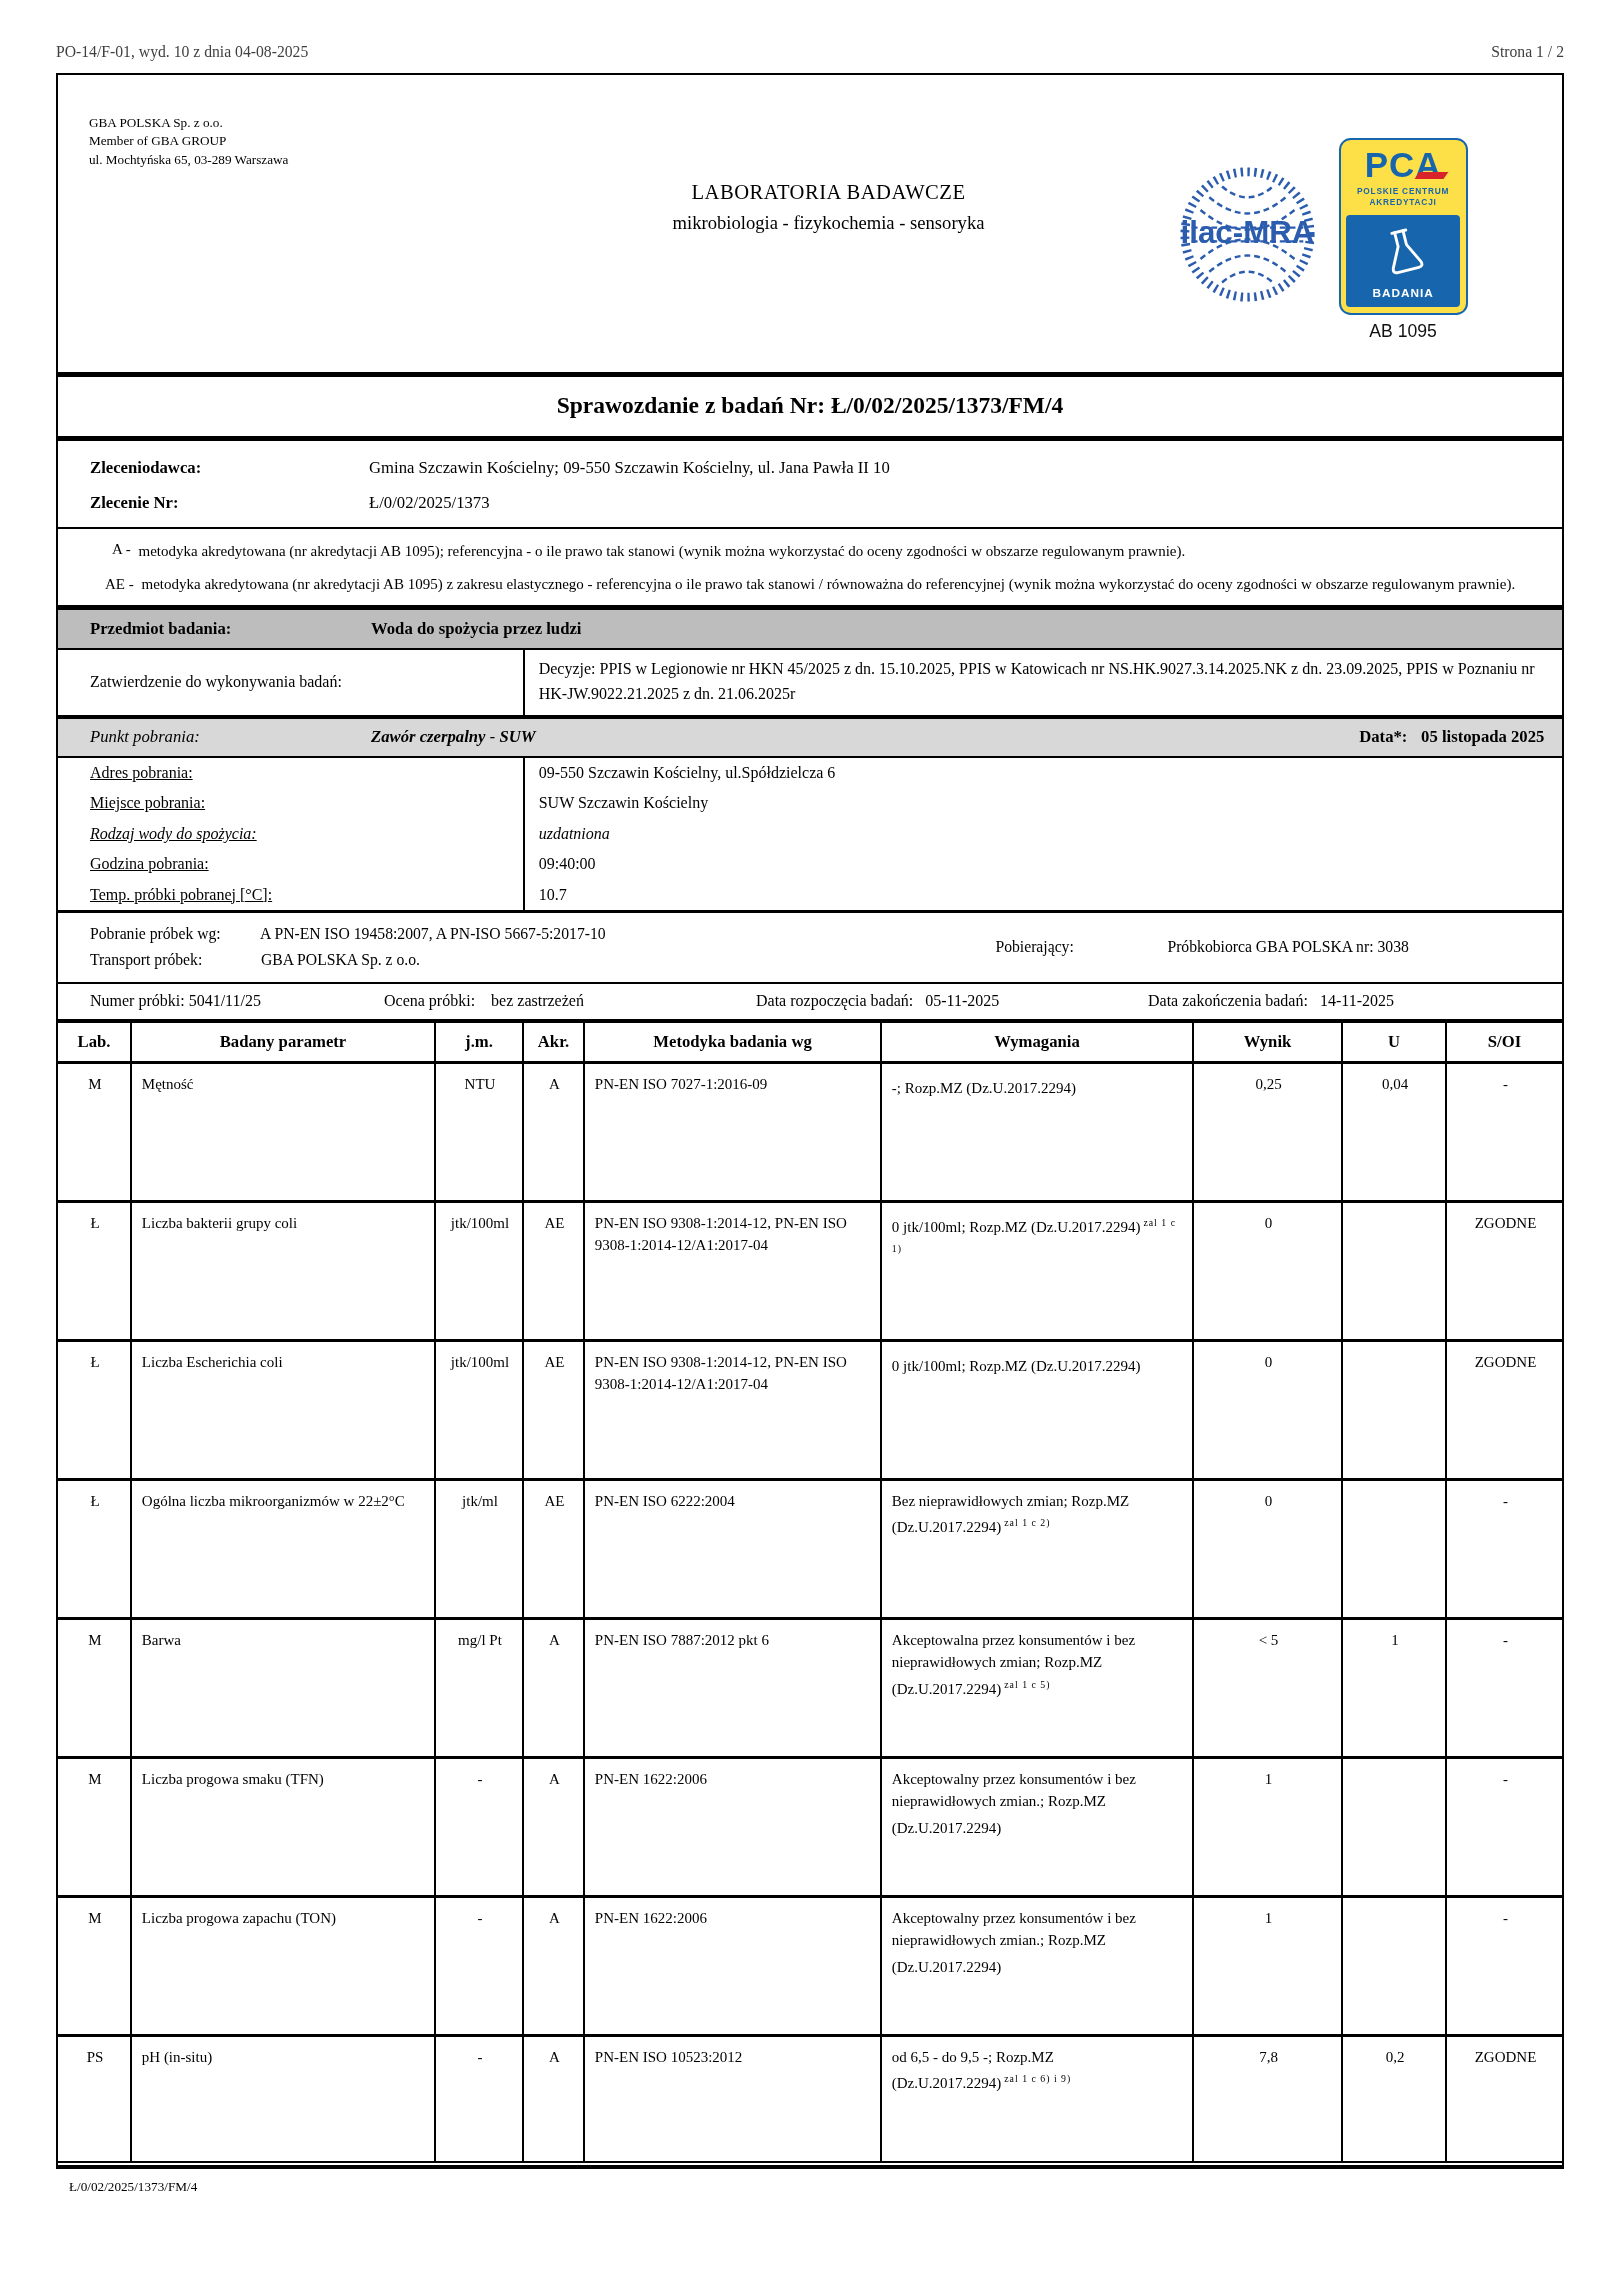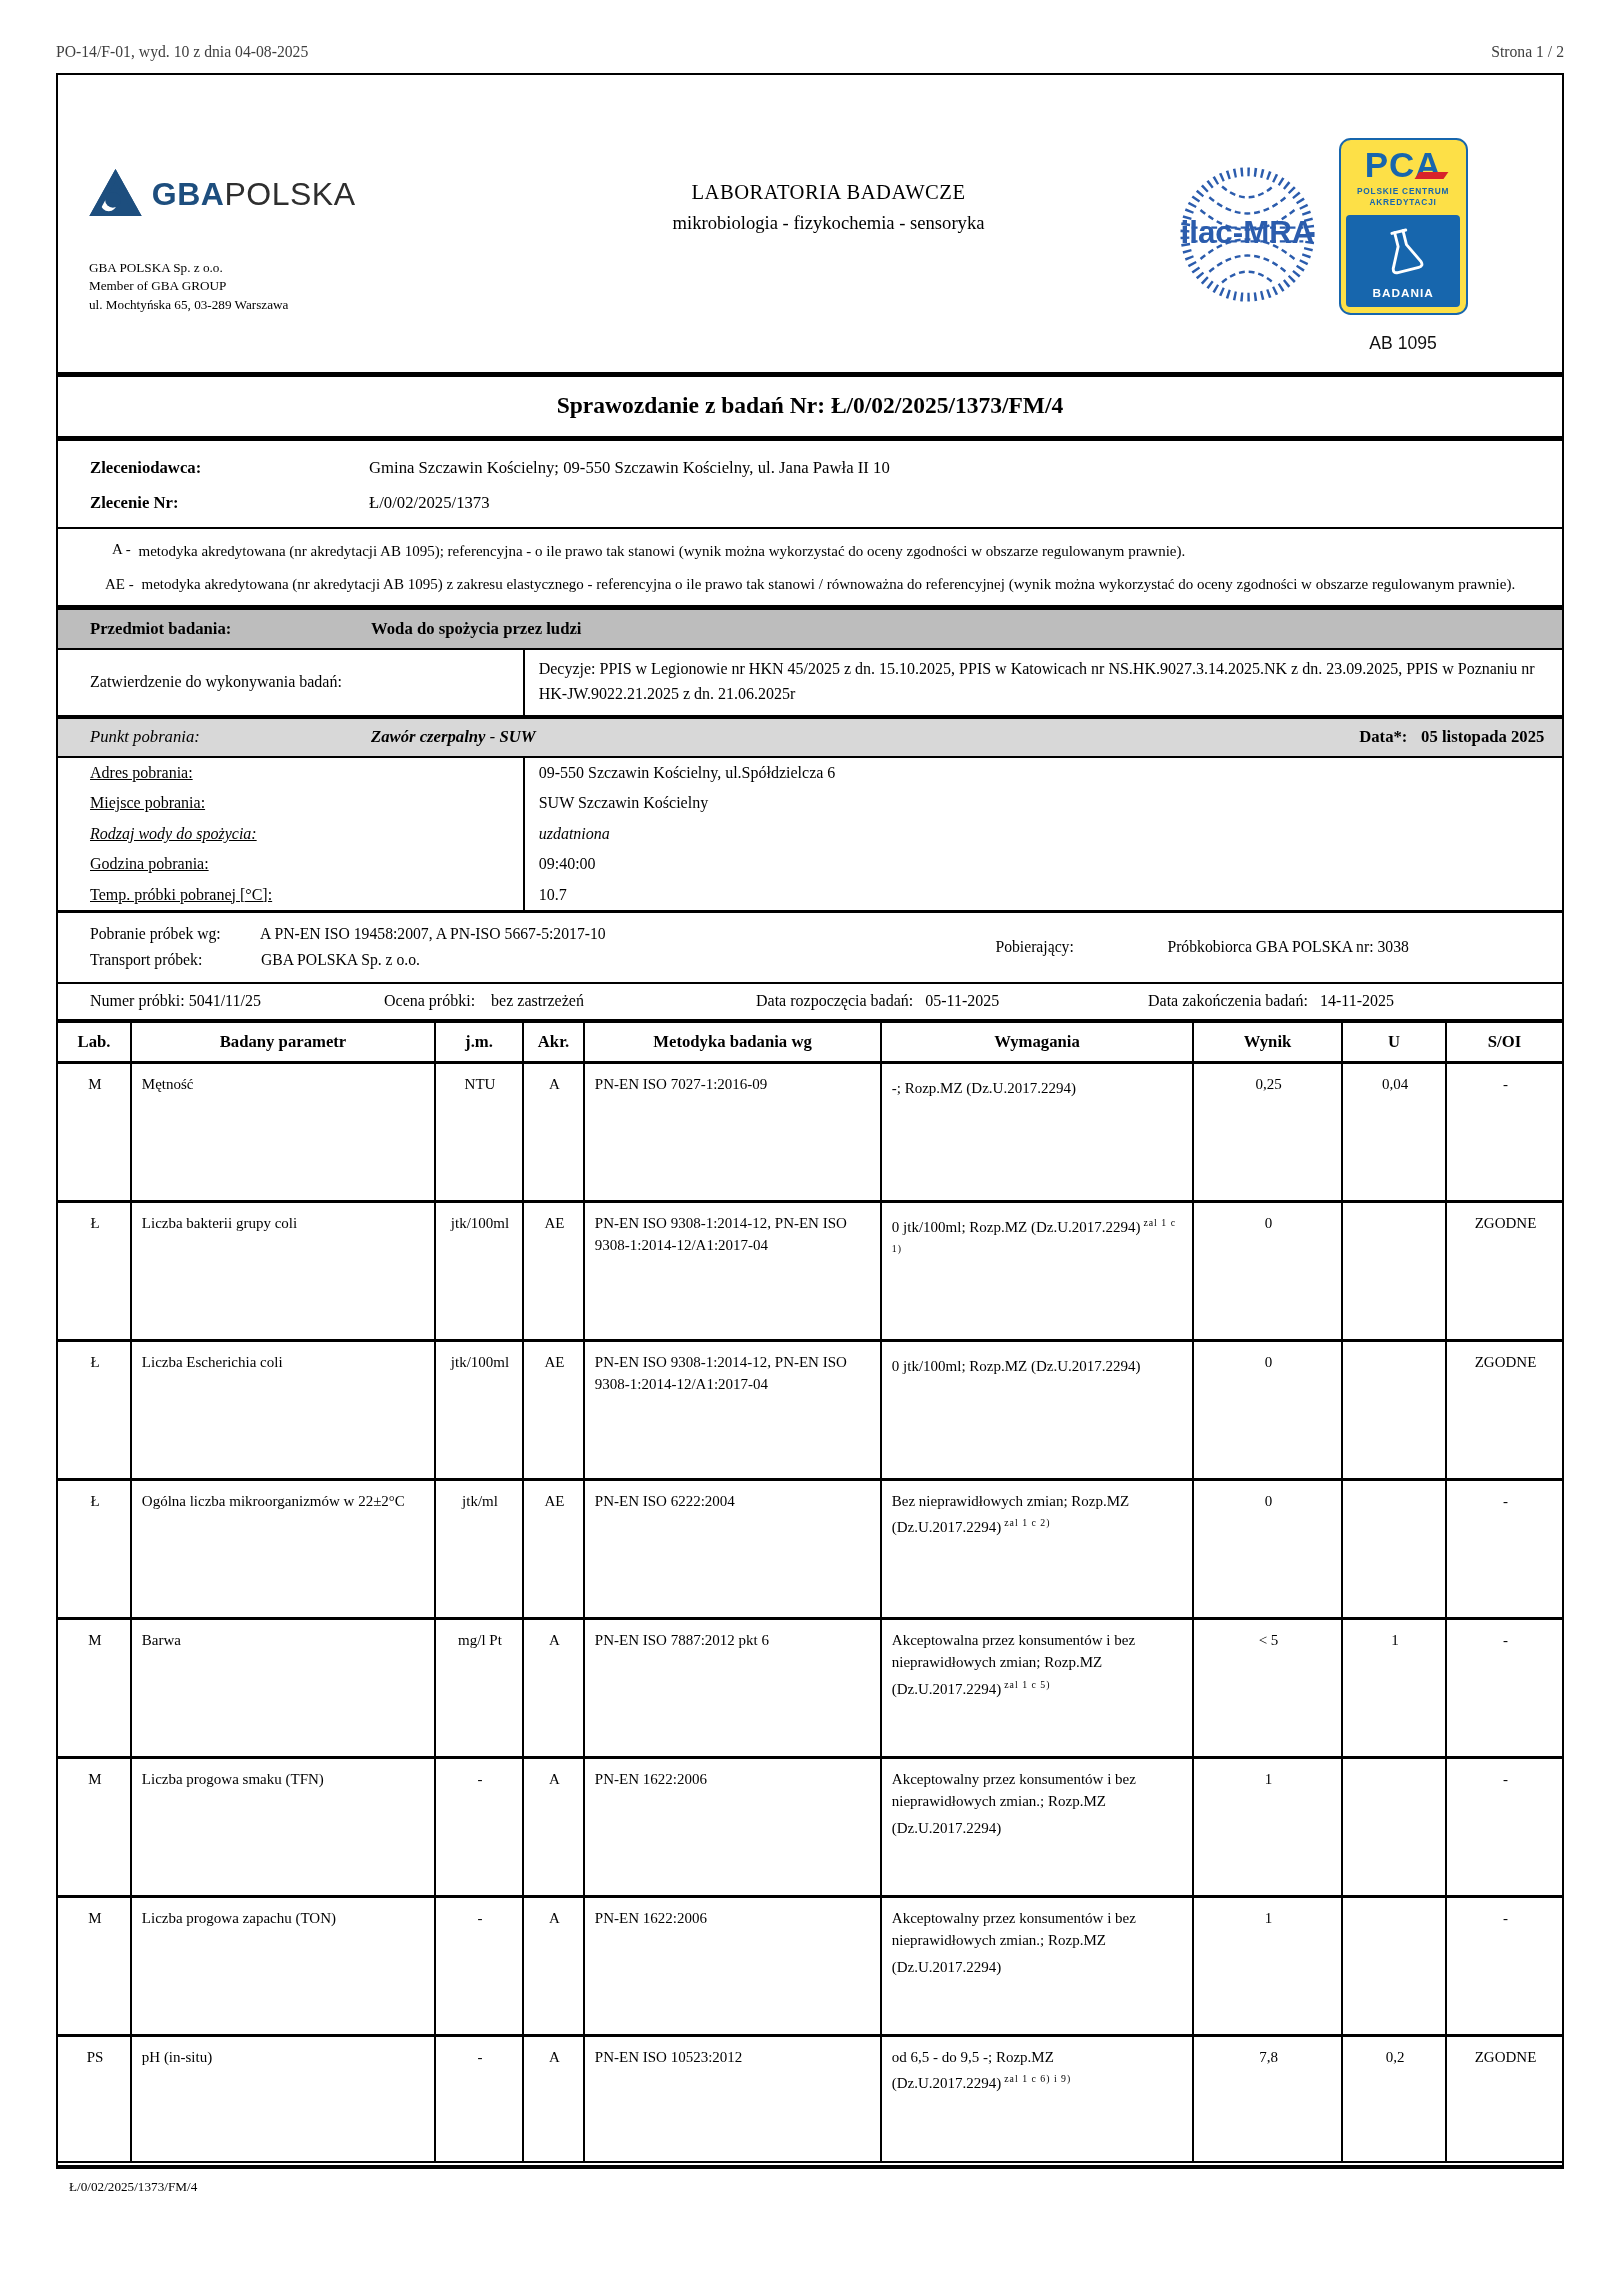--- a/index.html
+++ b/index.html
@@ -42,21 +42,21 @@
     font-family:"Liberation Sans", sans-serif;
   }
   .pca-title { position:relative; color:#1766ad; font-weight:bold; font-size:35px; line-height:33px; letter-spacing:1px; }
   .pca-red { position:absolute; right:13.7px; bottom:2px; width:29px; height:6.9px; background:#d8232a; transform:skewX(-35deg); }
   .pca-sub { margin-top:5.9px; color:#1766ad; font-weight:bold; font-size:8.3px; letter-spacing:0.8px; line-height:10.8px; }
   .pca-blue {
     margin-top:6.9px; background:#1766ad; border-radius:3.9px;
     padding:9.8px 3.9px 7.8px 3.9px; color:#fff;
   }
   .pca-badania { font-size:11.8px; font-weight:bold; letter-spacing:1px; margin-top:5.9px; }
-  .pca-number { margin-top:18px; font-family:"Liberation Sans", sans-serif; font-size:17.6px; color:#111; }
+  .pca-number { margin-top:6px; font-family:"Liberation Sans", sans-serif; font-size:17.6px; color:#111; }
   
   .title-bar {
     border-top:5.9px solid #000; border-bottom:5.9px solid #000;
     text-align:center; font-weight:bold; font-size:23.5px;
     padding:15.7px 0 16.7px 0;
   }
   
   .client-block { padding:13.7px 0 11.8px 32px; }
   .client-row { display:flex; line-height:25.5px; }
   .client-row + .client-row { margin-top:9.8px; }
@@ -128,31 +128,20 @@
 
 <div class="page-header">
   <span>PO-14/F-01, wyd. 10 z dnia 04-08-2025</span>
   <span>Strona 1 / 2</span>
 </div>
 
 <div class="doc-box">
 
   <div class="letterhead">
     <div class="lh-left">
-      <div class="logo-row">
-        <span>
-          <svg width="53" height="47" viewBox="0 0 100 90">
-            <polygon points="50,0 0,90 100,90" fill="#1d4e7e"></polygon>
-            <circle cx="37" cy="66" r="15" fill="#ffffff"></circle>
-            <circle cx="45" cy="59" r="15" fill="#1d4e7e"></circle>
-            <polygon points="50,0 0,90 14,90 50,24 86,90 100,90" fill="#1d4e7e"></polygon>
-          </svg>
-        </span>
-        <span class="logo-text"><span class="logo-gba">GBA</span><span class="logo-polska">POLSKA</span></span>
-      </div>
       <div class="company">
         <div>GBA POLSKA Sp. z o.o.</div>
         <div>Member of GBA GROUP</div>
         <div>ul. Mochtyńska 65, 03-289 Warszawa</div>
       </div>
     </div>
     <div class="lh-center">
       <div class="lab-title">LABORATORIA BADAWCZE</div>
       <div class="lab-subtitle">mikrobiologia - fizykochemia - sensoryka</div>
     </div>

